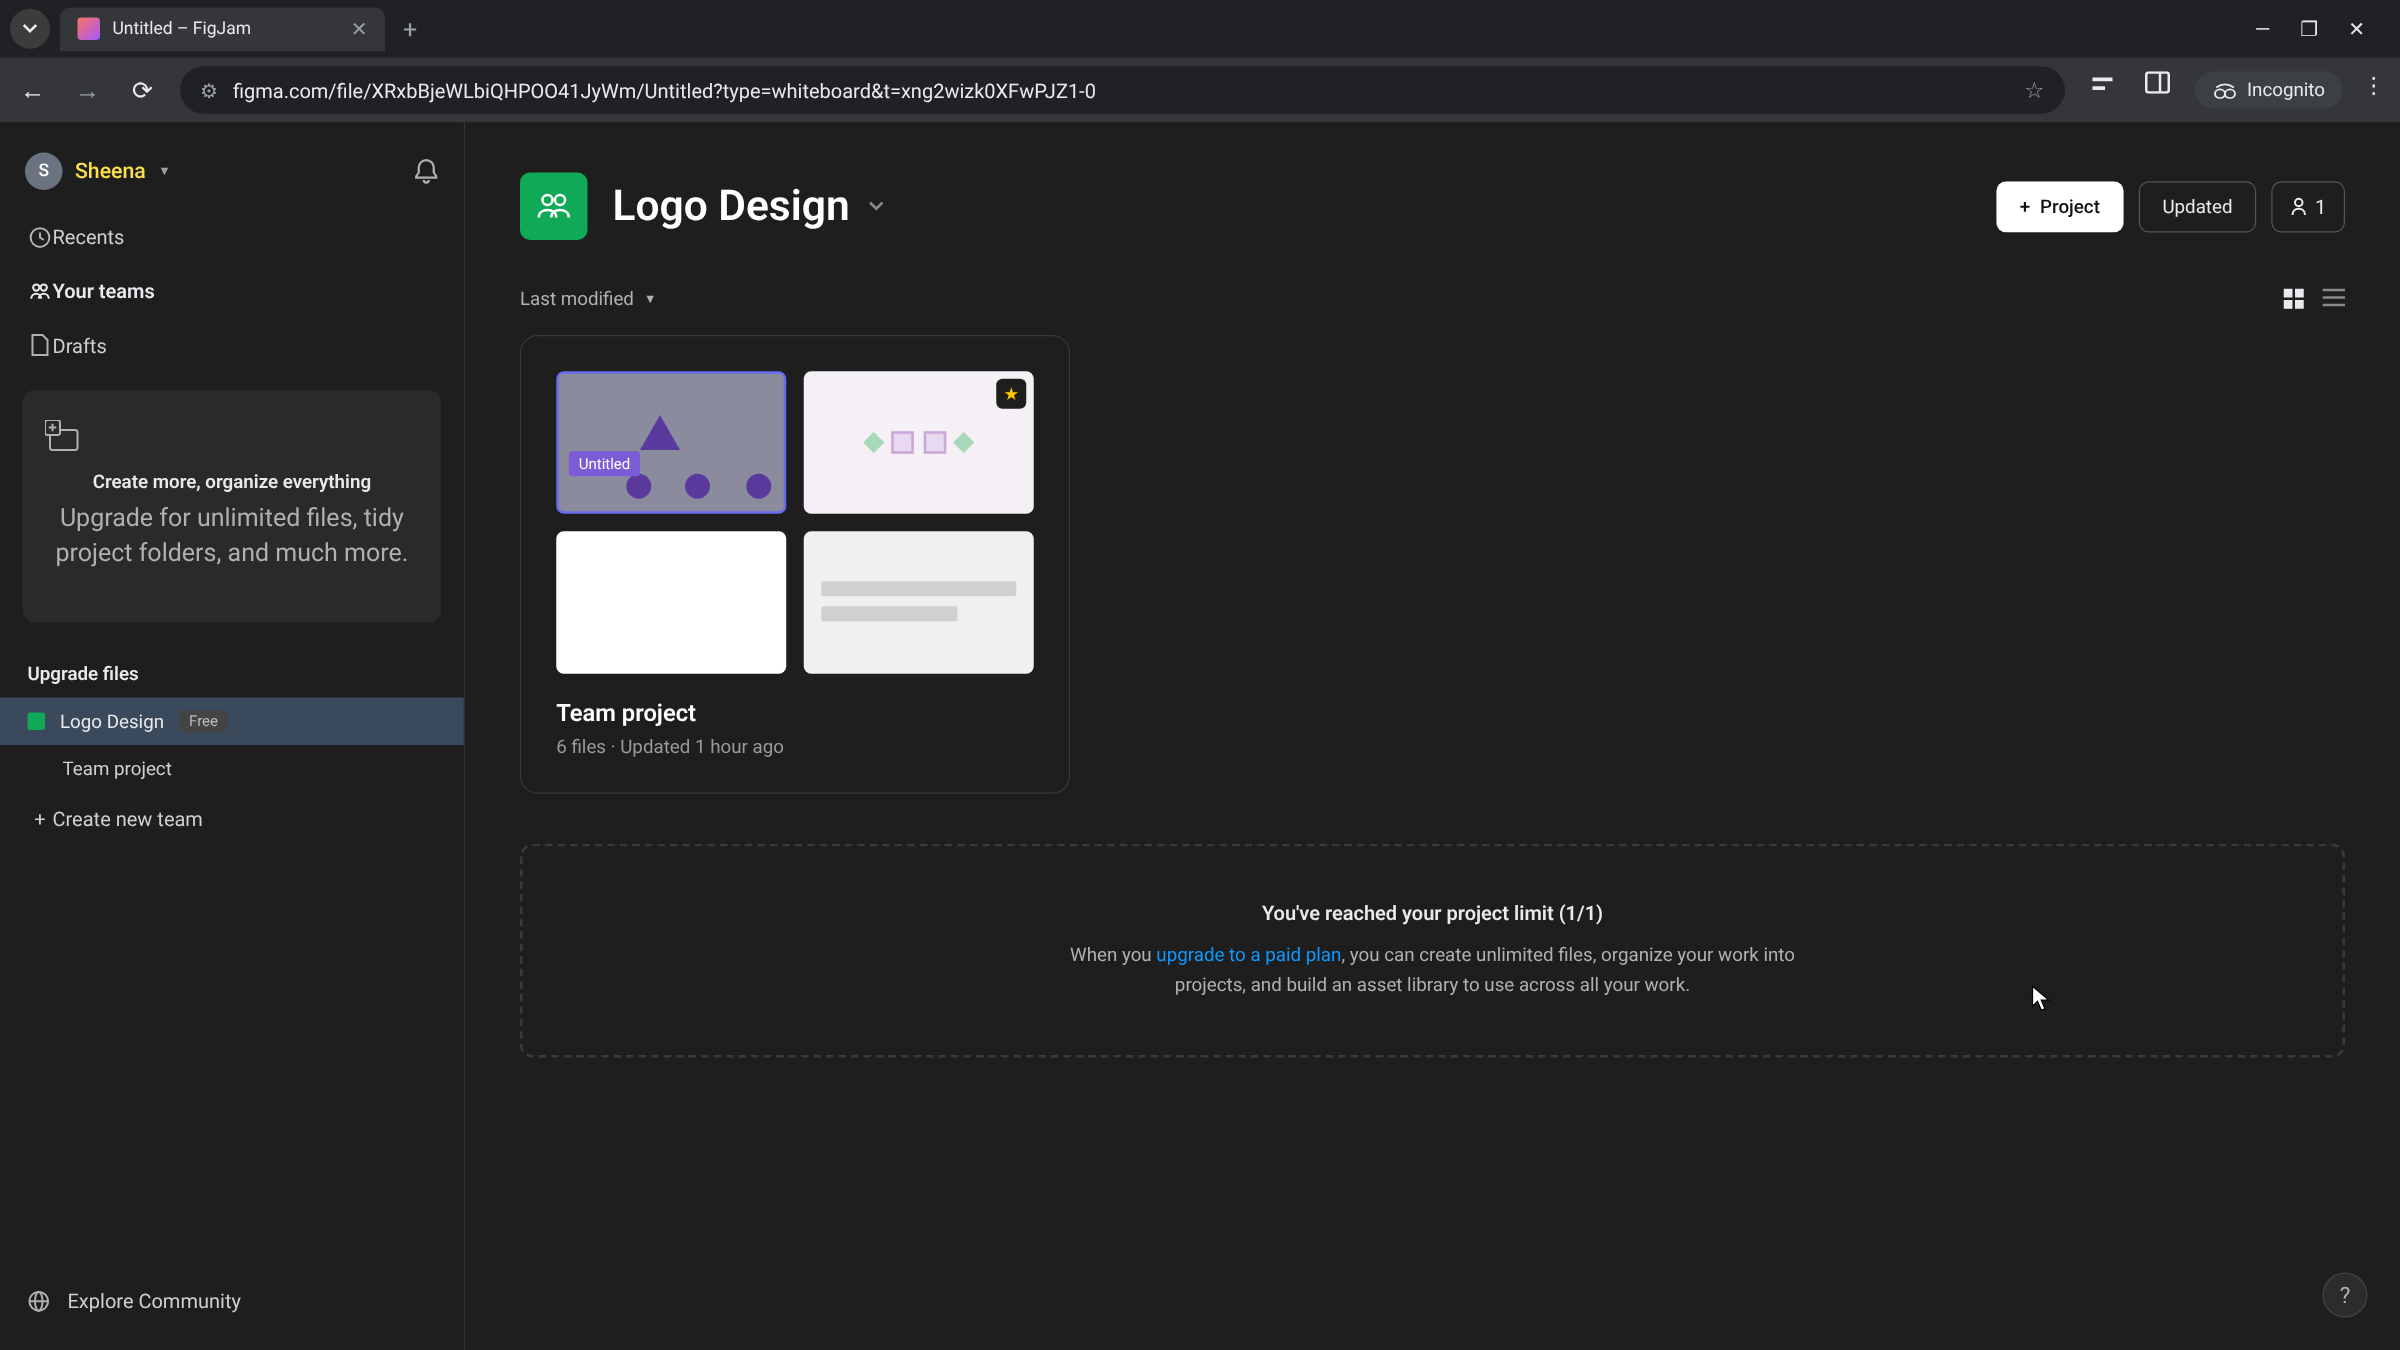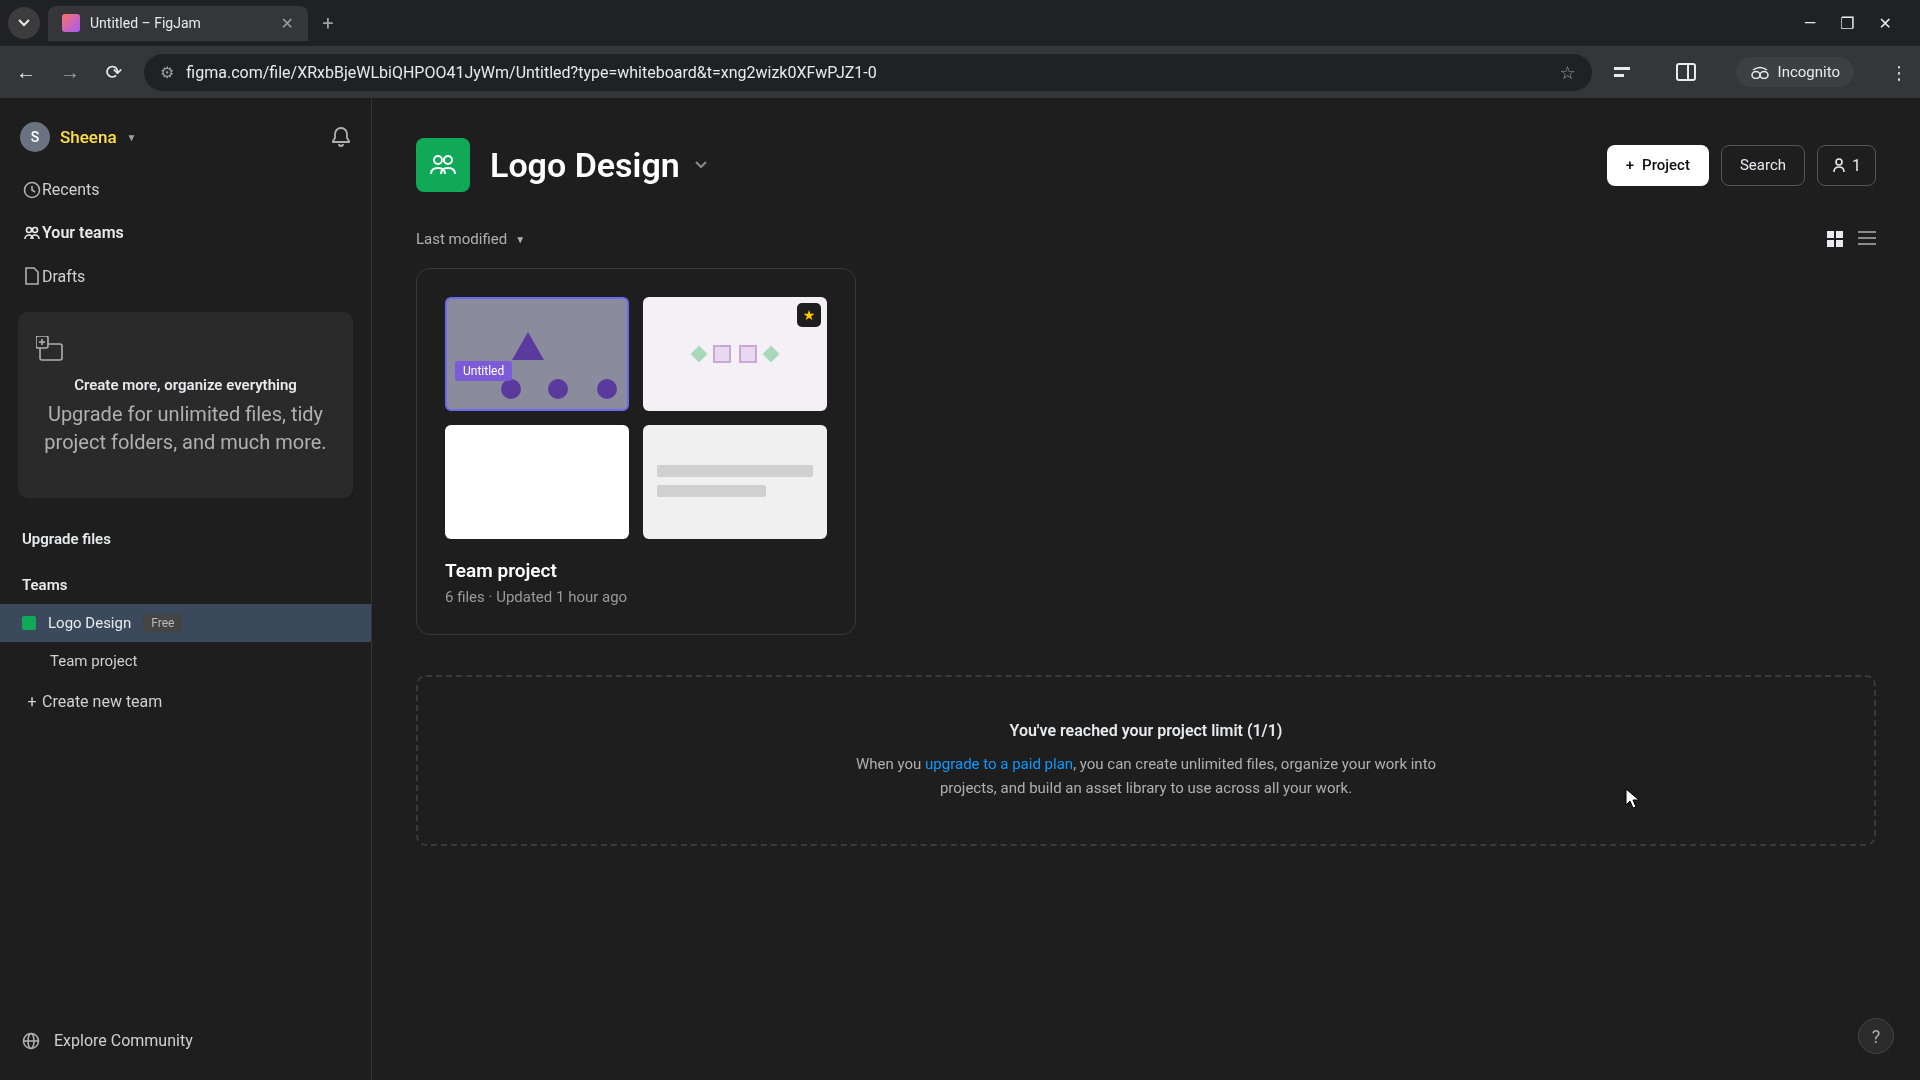--- a/index.html
+++ b/index.html
@@ -17,21 +17,21 @@
 .window-controls { margin-left: auto; display: flex; gap: 24px; padding-right: 20px; color: #e8eaed; }
 .window-controls span { cursor: pointer; font-size: 16px; }
 
 .address-bar { display: flex; align-items: center; height: 52px; padding: 0 12px; gap: 16px; background: #35363a; }
 .nav-btn { color: #9aa0a6; font-size: 20px; cursor: pointer; display: flex; align-items: center; justify-content: center; width: 28px; }
 .nav-btn.active { color: #e8eaed; }
 .url-input-wrap { flex: 1; display: flex; align-items: center; background: #202124; border-radius: 24px; padding: 8px 16px; gap: 12px; }
 .site-icon { color: #9aa0a6; font-size: 16px; }
 .url-text { flex: 1; color: #e8eaed; font-size: 16px; }
 .star-btn { color: #9aa0a6; font-size: 18px; }
-.address-right { display: flex; align-items: center; gap: 36px; }
+.address-right { display: flex; align-items: flex-start; gap: 16px; }
 .incognito-badge { display: flex; align-items: center; gap: 8px; background: #3c4043; padding: 6px 14px; border-radius: 20px; color: #e8eaed; font-size: 15px; }
 .chrome-menu { color: #e8eaed; font-size: 18px; cursor: pointer; }
 
 
 .app { display: flex; height: calc(1080px - 98px); background: #1e1e1e; }
 .sidebar { width: 372px; background: #1e1e1e; border-right: 1px solid #333; display: flex; flex-direction: column; padding: 16px 0; }
 .sidebar-header { display: flex; align-items: center; justify-content: space-between; padding: 8px 20px 16px; }
 .user-chip { display: flex; align-items: center; gap: 10px; cursor: pointer; }
 .avatar { width: 30px; height: 30px; border-radius: 50%; background: #6b7280; color: #fff; display: flex; align-items: center; justify-content: center; font-size: 14px; font-weight: 500; }
 .user-name { font-size: 17px; font-weight: 500; color: #fde047; }
@@ -221,21 +221,20 @@
             <rect x="0" y="0" width="12" height="12" stroke="#b0b0b0" stroke-width="1.6" fill="#2a2a2a" rx="2"></rect>
             <line x1="3" y1="6" x2="9" y2="6" stroke="#b0b0b0" stroke-width="1.6"></line>
             <line x1="6" y1="3" x2="6" y2="9" stroke="#b0b0b0" stroke-width="1.6"></line>
           </svg>
       </div>
       <div class="upsell-title">Create more, organize everything</div>
       <div class="upsell-text">Upgrade for unlimited files, tidy project folders, and much more.</div>
     </div>
 
     <div class="section-label">Upgrade files</div>
-    <div class="section-label">Teams</div>
 
     <div class="team-item active">
       <div class="team-color"></div>
       <span class="team-name">Logo Design</span>
       <span class="plan-badge">Free</span>
     </div>
     <div class="sub-item">Team project</div>
 
     <div class="nav-item">
       <span class="icon">+</span>
@@ -269,21 +268,21 @@
       <span style="color:#8a8a8a;cursor:pointer;">
         <svg width="14" height="10" viewBox="0 0 14 10">
             <path d="M2 2l5 5 5-5" stroke="#8a8a8a" stroke-width="2" fill="none"></path>
           </svg>
       </span>
       <div class="page-header-actions">
         <button class="btn btn-primary">
           <span>+</span>
           <span>Project</span>
         </button>
-        <button class="btn btn-outline">Search</button>
+        <button class="btn btn-outline">Updated</button>
         <div class="member-count">
           <svg width="14" height="16" viewBox="0 0 14 16">
               <circle cx="7" cy="5" r="3" fill="none" stroke="#e8eaed" stroke-width="1.6"></circle>
               <path d="M2 15c0-3 2-5 5-5s5 2 5 5" fill="none" stroke="#e8eaed" stroke-width="1.6"></path>
             </svg>
           <span>1</span>
         </div>
       </div>
     </div>
 

